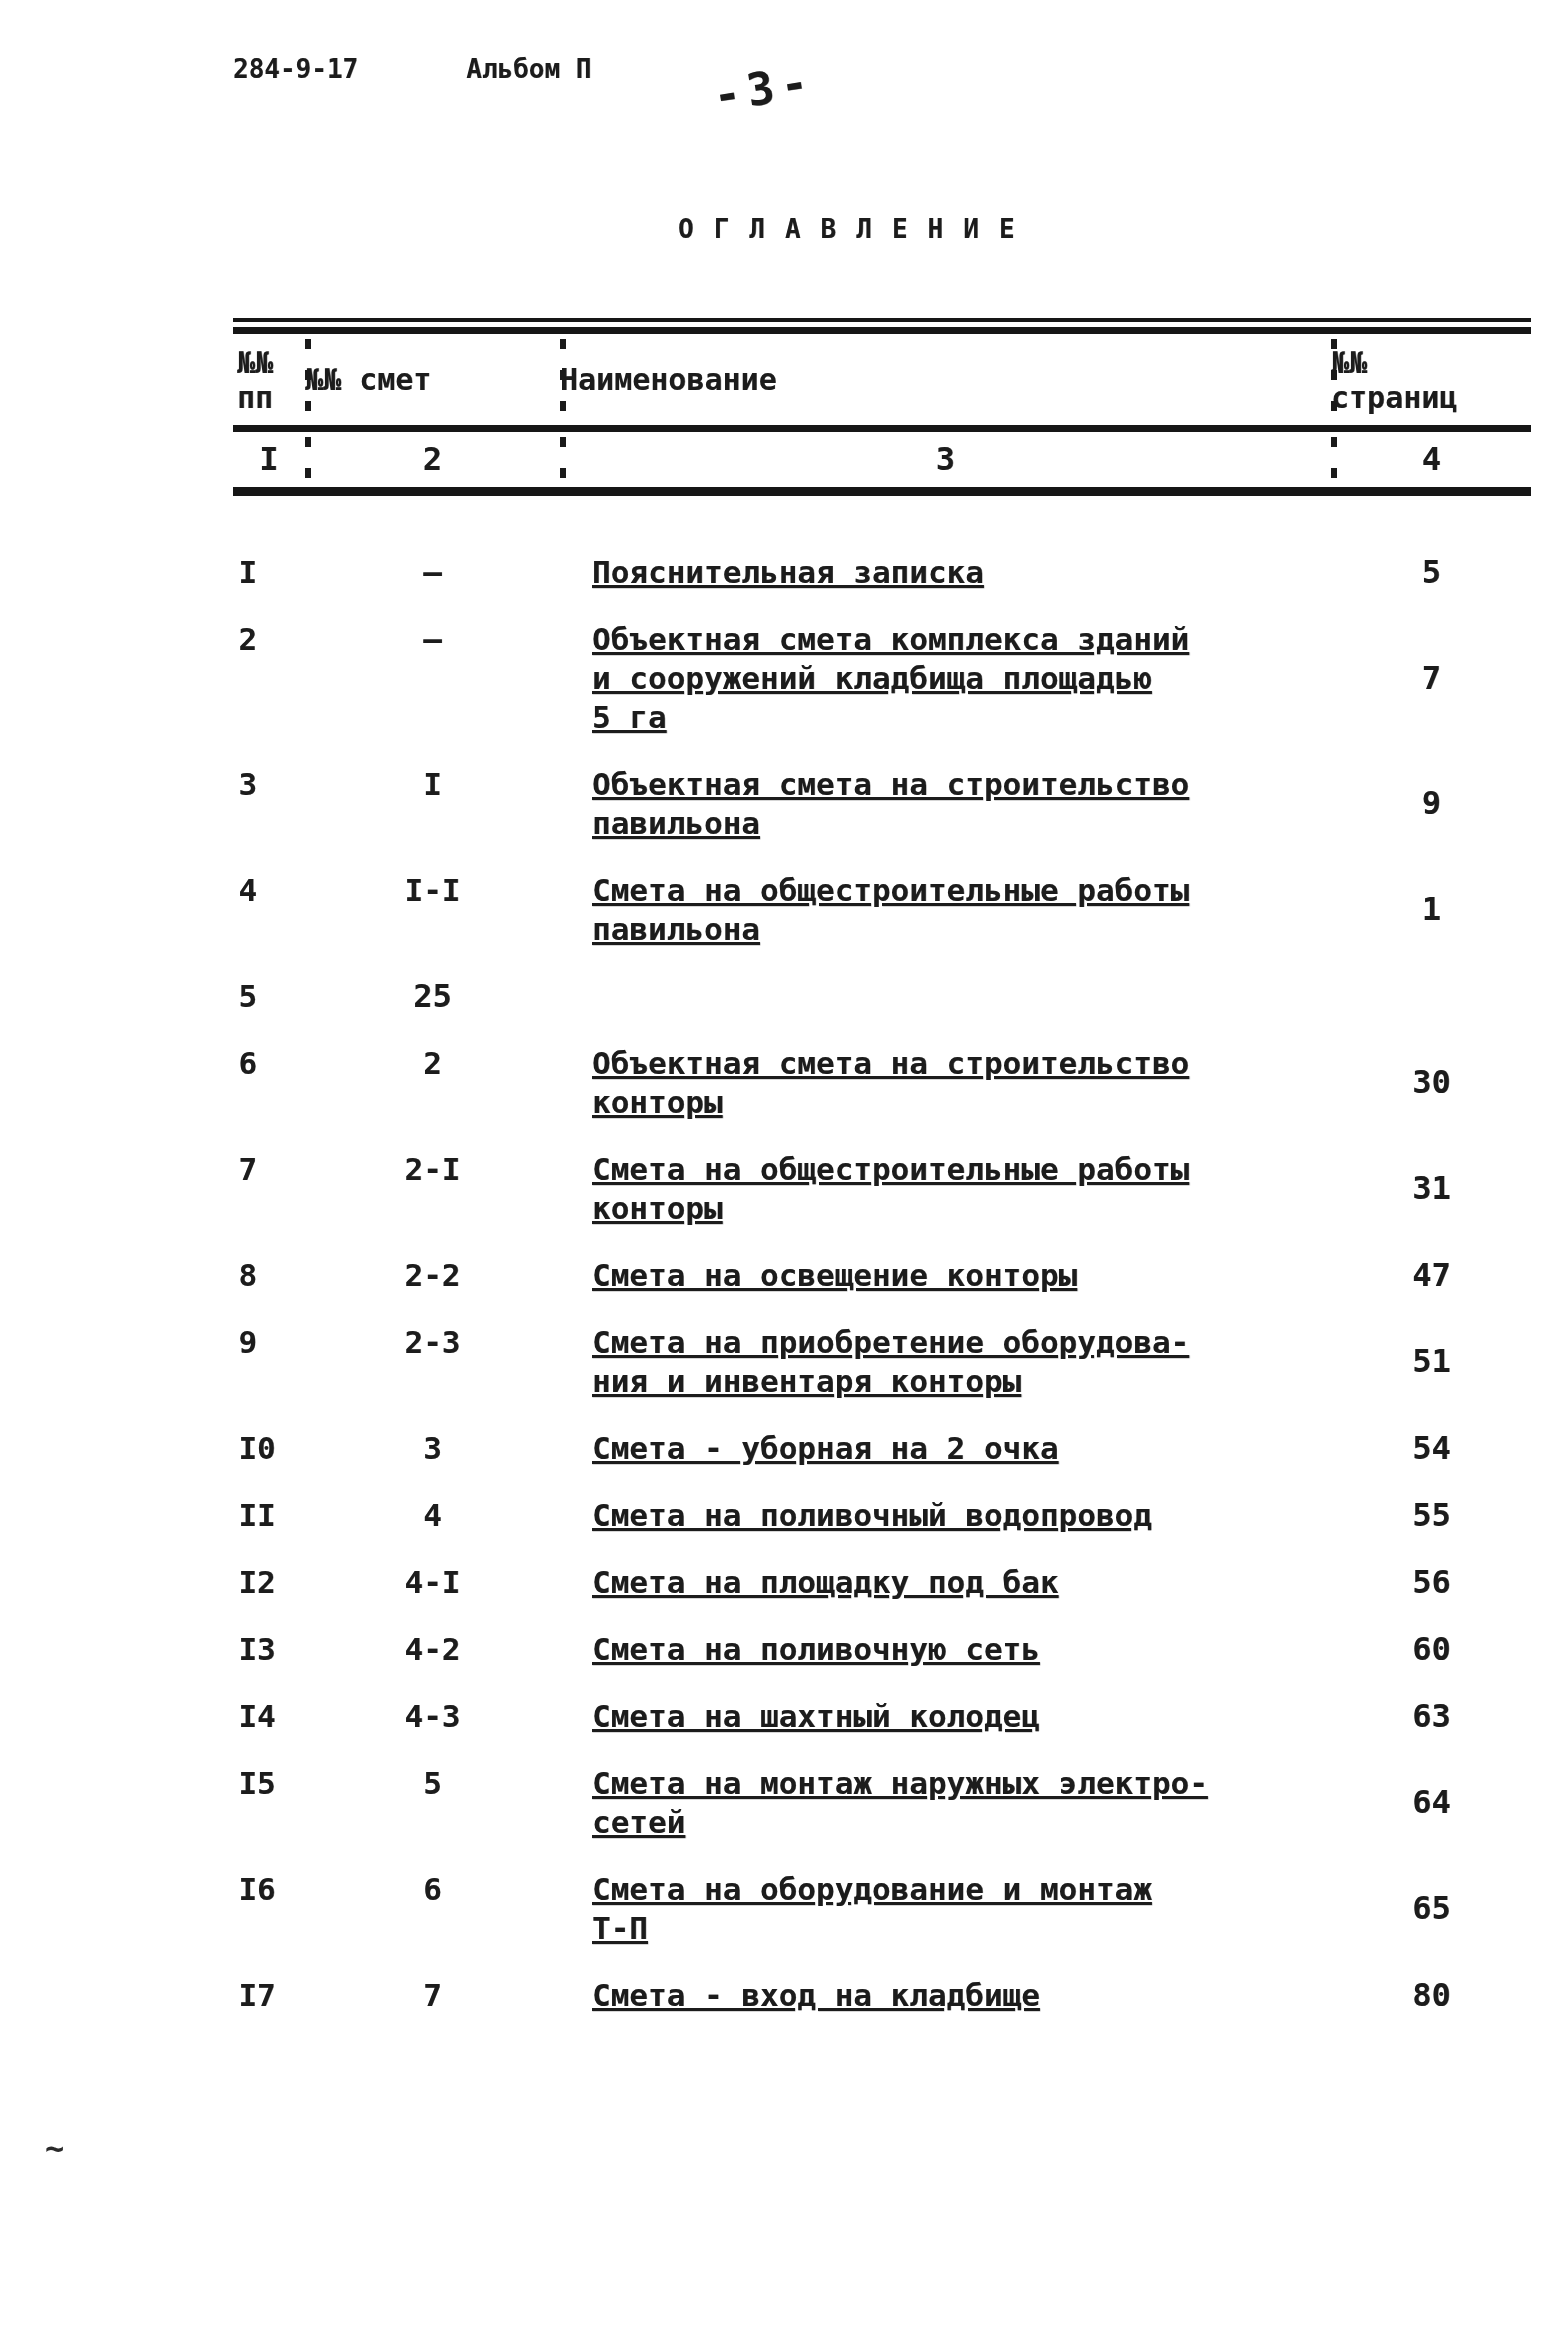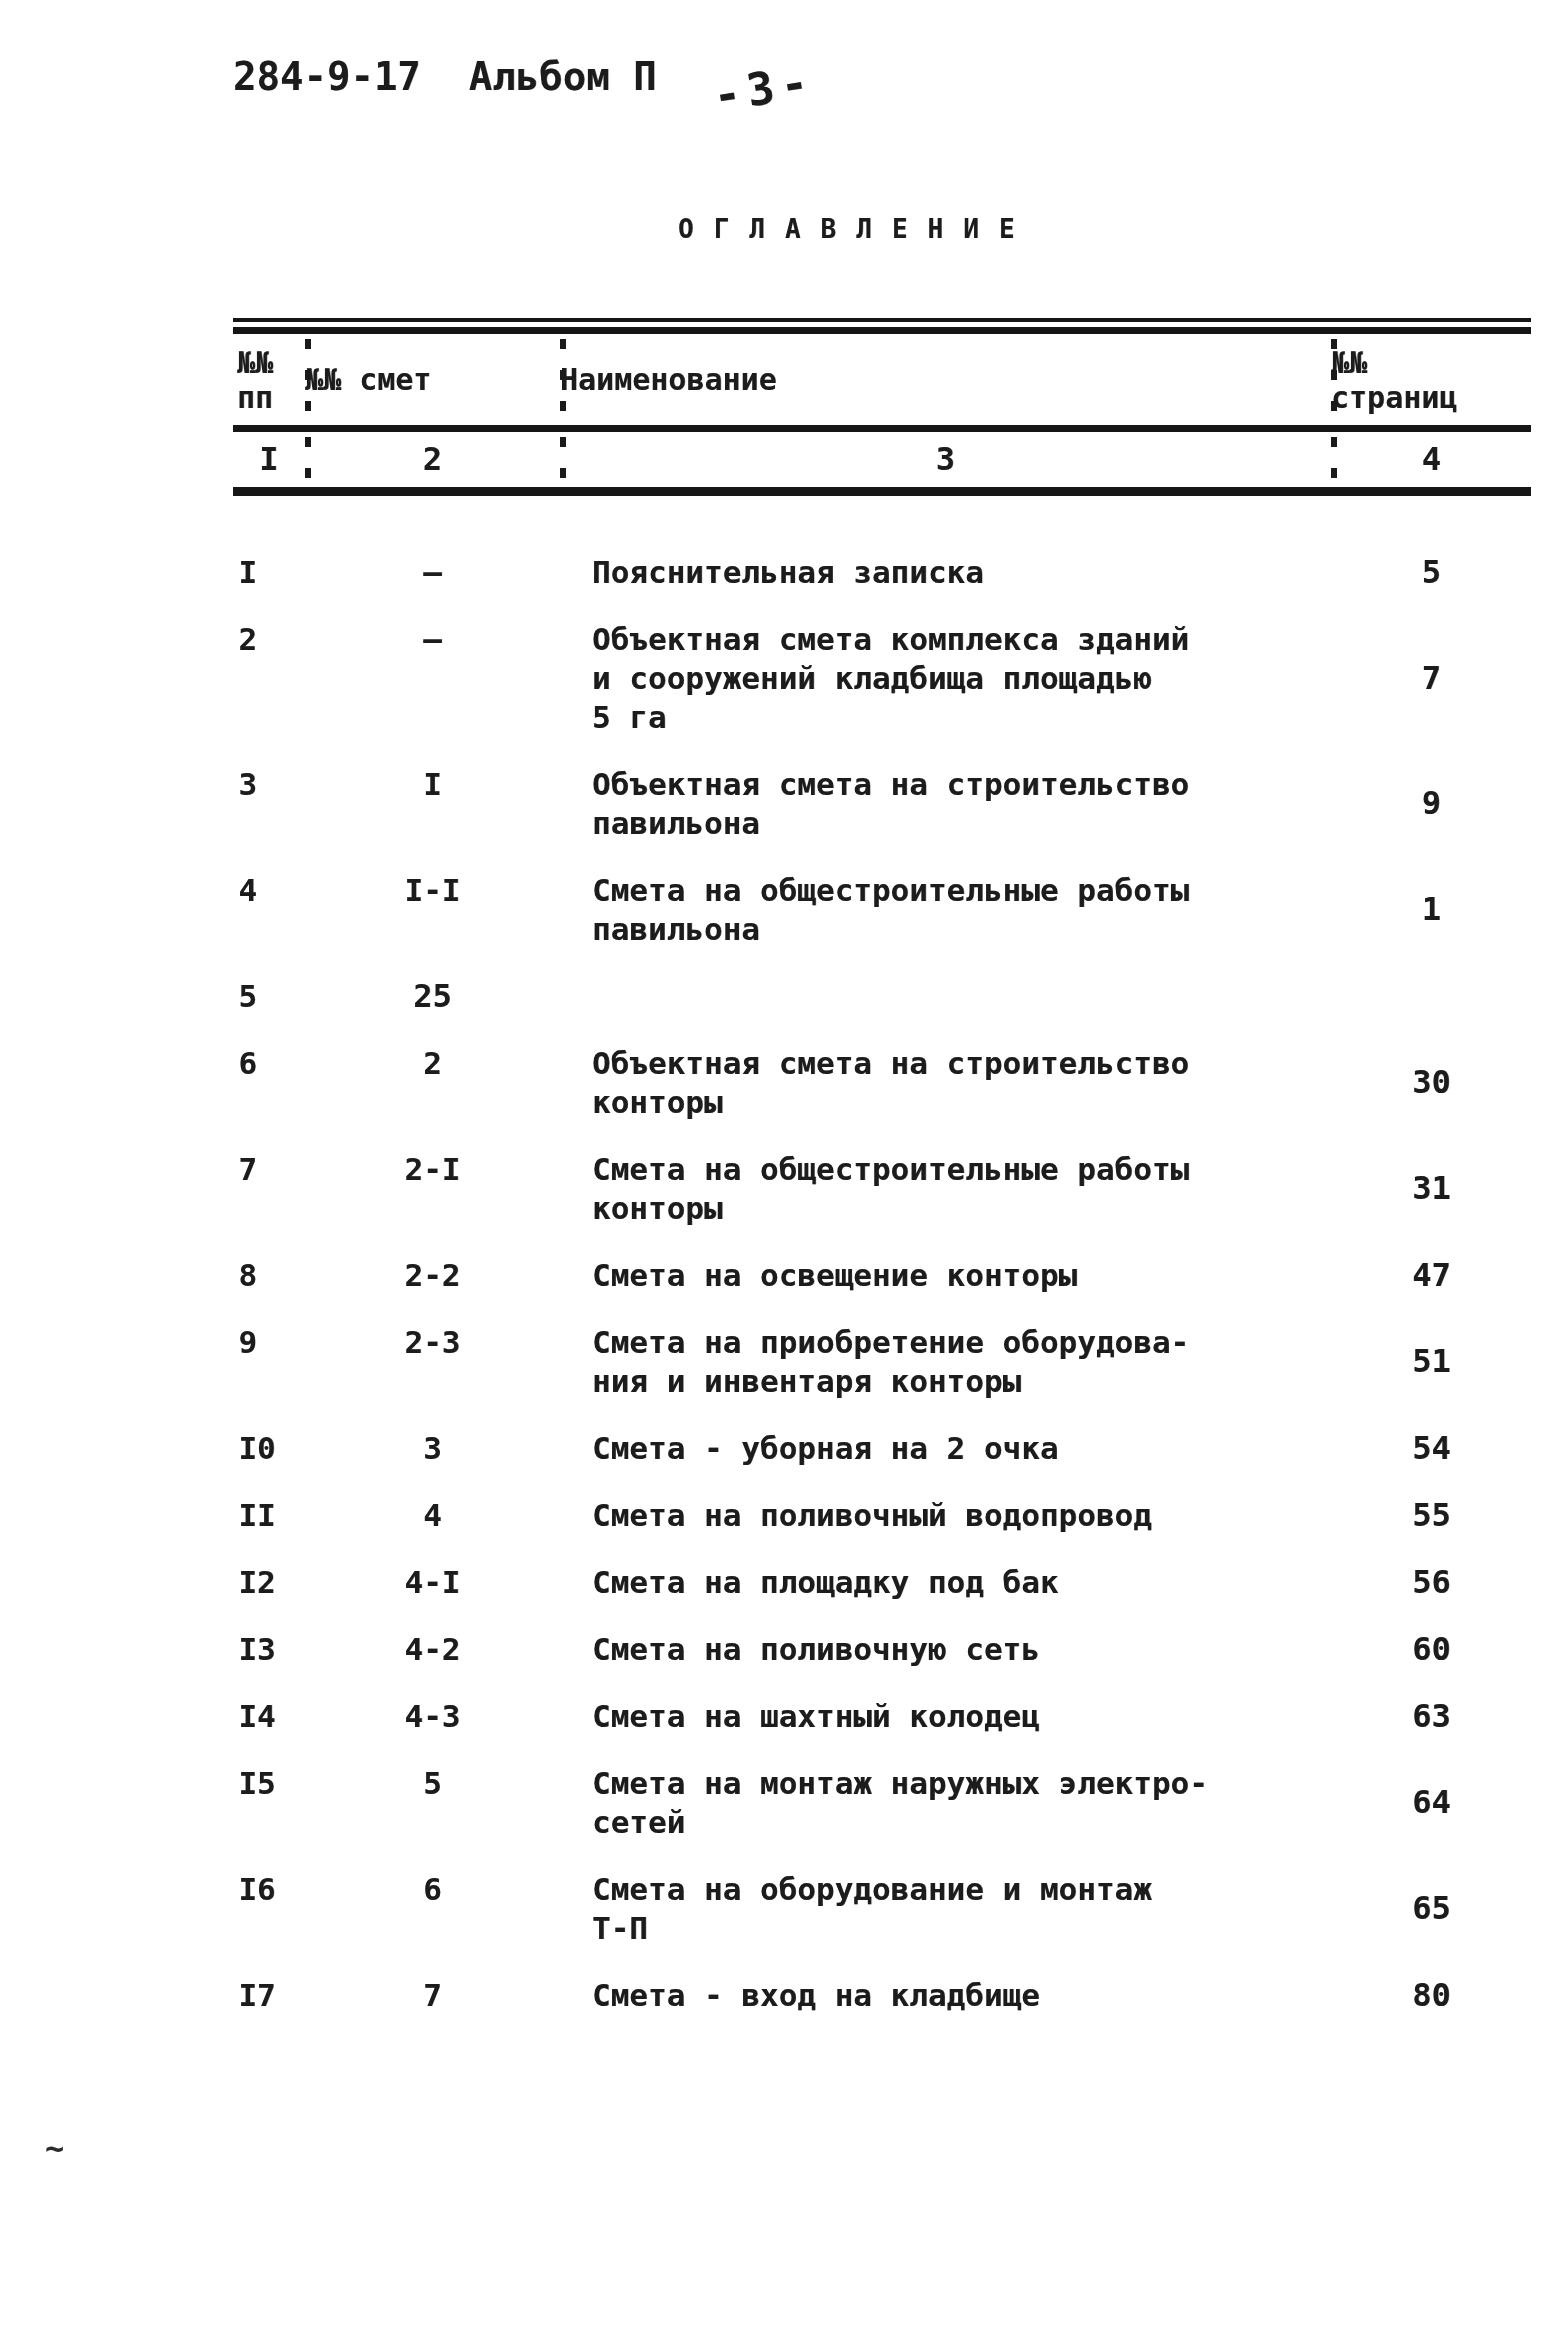--- a/index.html
+++ b/index.html
@@ -16,22 +16,22 @@
     color: #1c1c1c;
     overflow: hidden;
   }
   .ink { text-shadow: 0.4px 0.4px 0.4px rgba(20,20,20,.45); }
 
   
   .doc-header {
     position: absolute;
     left: 233px; top: 54px;
     display: flex;
-    gap: 48px;
-    font-size: 39px;
+    gap: 108px;
+    font-size: 26px;
     white-space: nowrap;
     text-align: right;
   }
   .handwritten-page {
     position: absolute;
     left: 713px; top: 62px;
     font-size: 45px;
     transform: rotate(-9deg);
     letter-spacing: 6.8px;
   }
@@ -83,21 +83,21 @@
   .rows { margin-top: 57px; }
   .row {
     display: grid;
     grid-template-columns: 72px 255px 771px 201px;
     margin-bottom: 28px;
     font-size: 31px;
     line-height: 39px;
   }
   .c-pp   { padding-left: 5.4px; }
   .c-sm   { text-align: center; }
-  .c-name { padding-left: 32px; white-space: pre-line; }
+  .c-name { padding-left: 32px; white-space: pre-line; text-decoration: underline; }
   .c-page { text-align: center; align-self: center; font-size: 32px; }
 
   .stray-mark {
     position: absolute;
     left: 45px; top: 2129px;
     font-size: 32px;
     color: #2a2a2a;
   }
 </style>
 </head>

